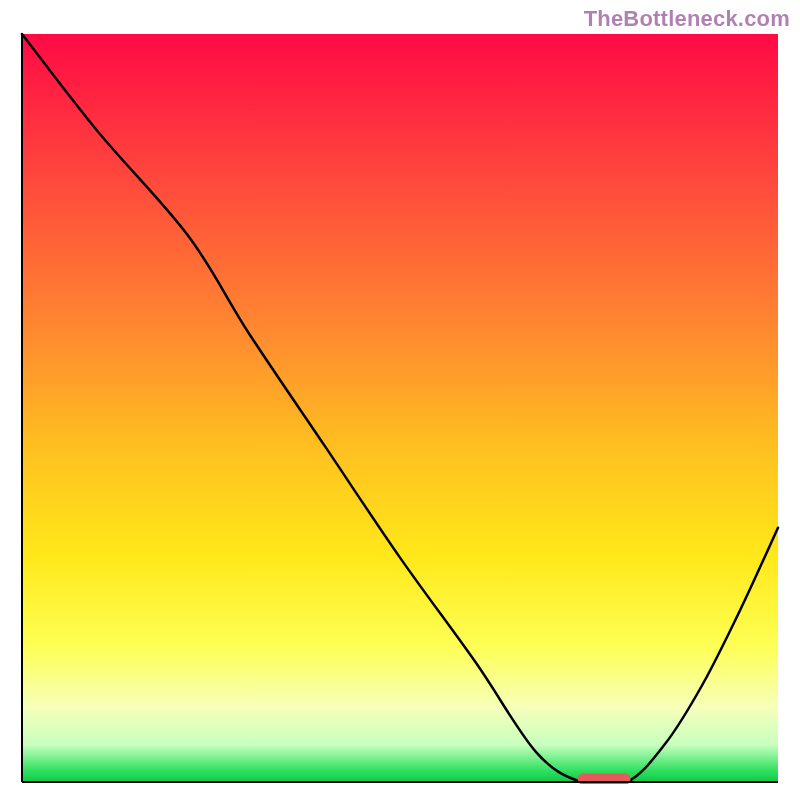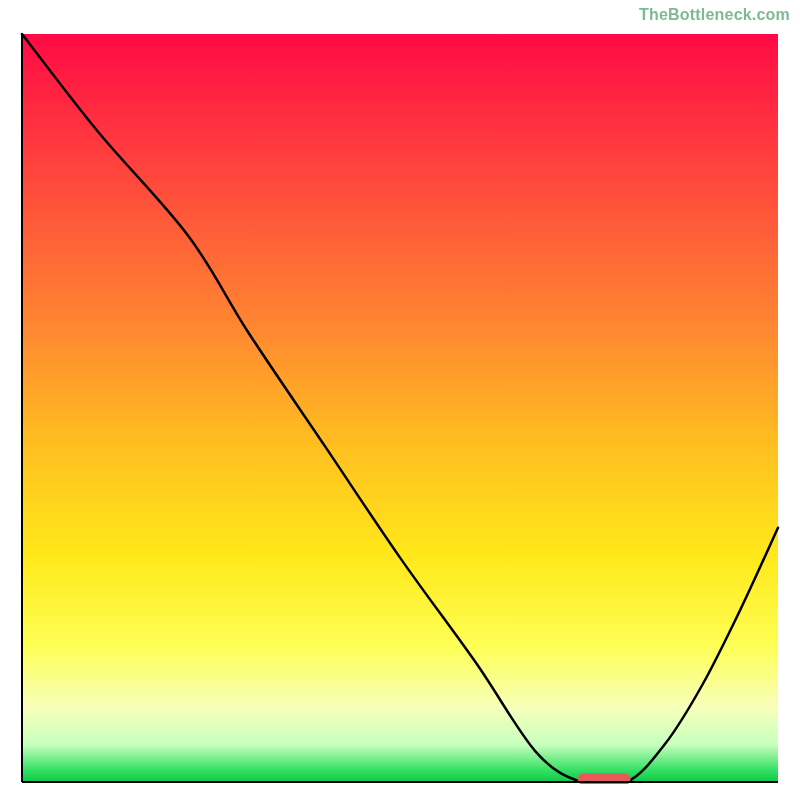--- a/index.html
+++ b/index.html
@@ -13,22 +13,22 @@
   }
   .wrap {
     position: relative;
     width: 800px;
     height: 800px;
   }
   .watermark {
     position: absolute;
     top: 6px;
     right: 10px;
-    color: #15803d;
-    font-size: 16px;
+    color: #701a75;
+    font-size: 22px;
     font-weight: 600;
     opacity: 0.55;
     letter-spacing: 0.2px;
     z-index: 10;
   }
   .plot {
     position: absolute;
     left: 20px;
     top: 32px;
     width: 760px;

